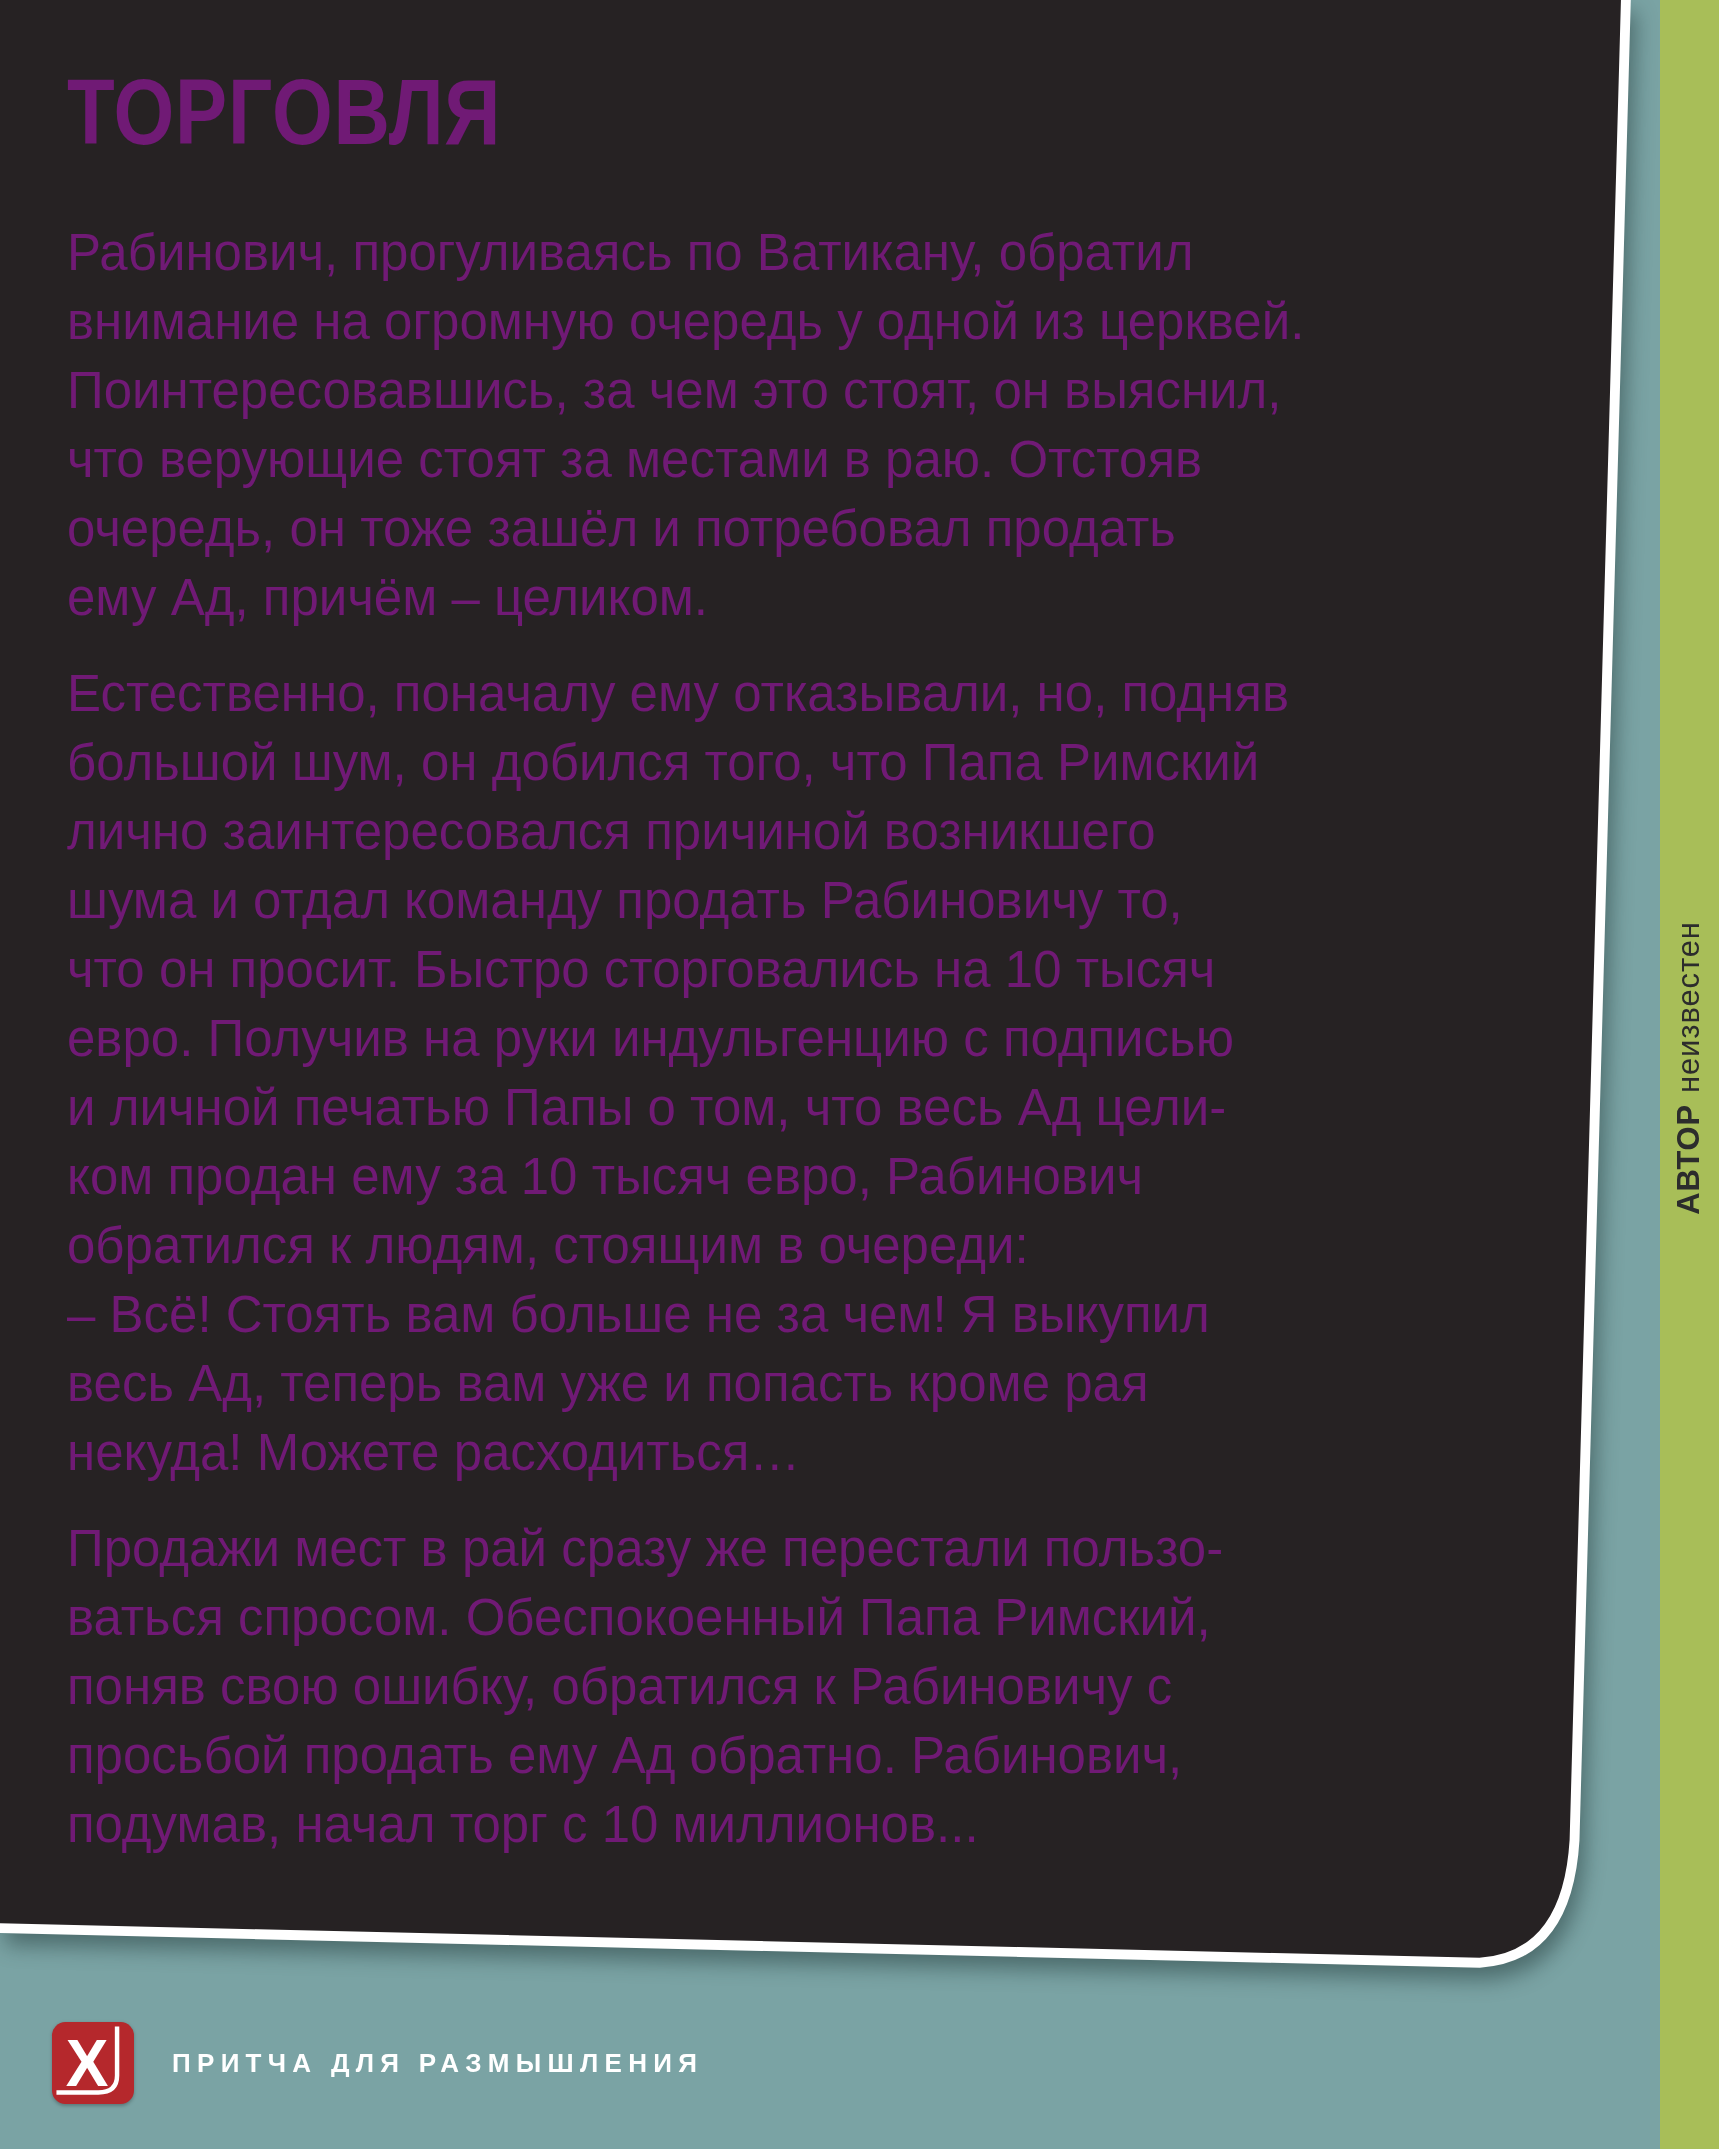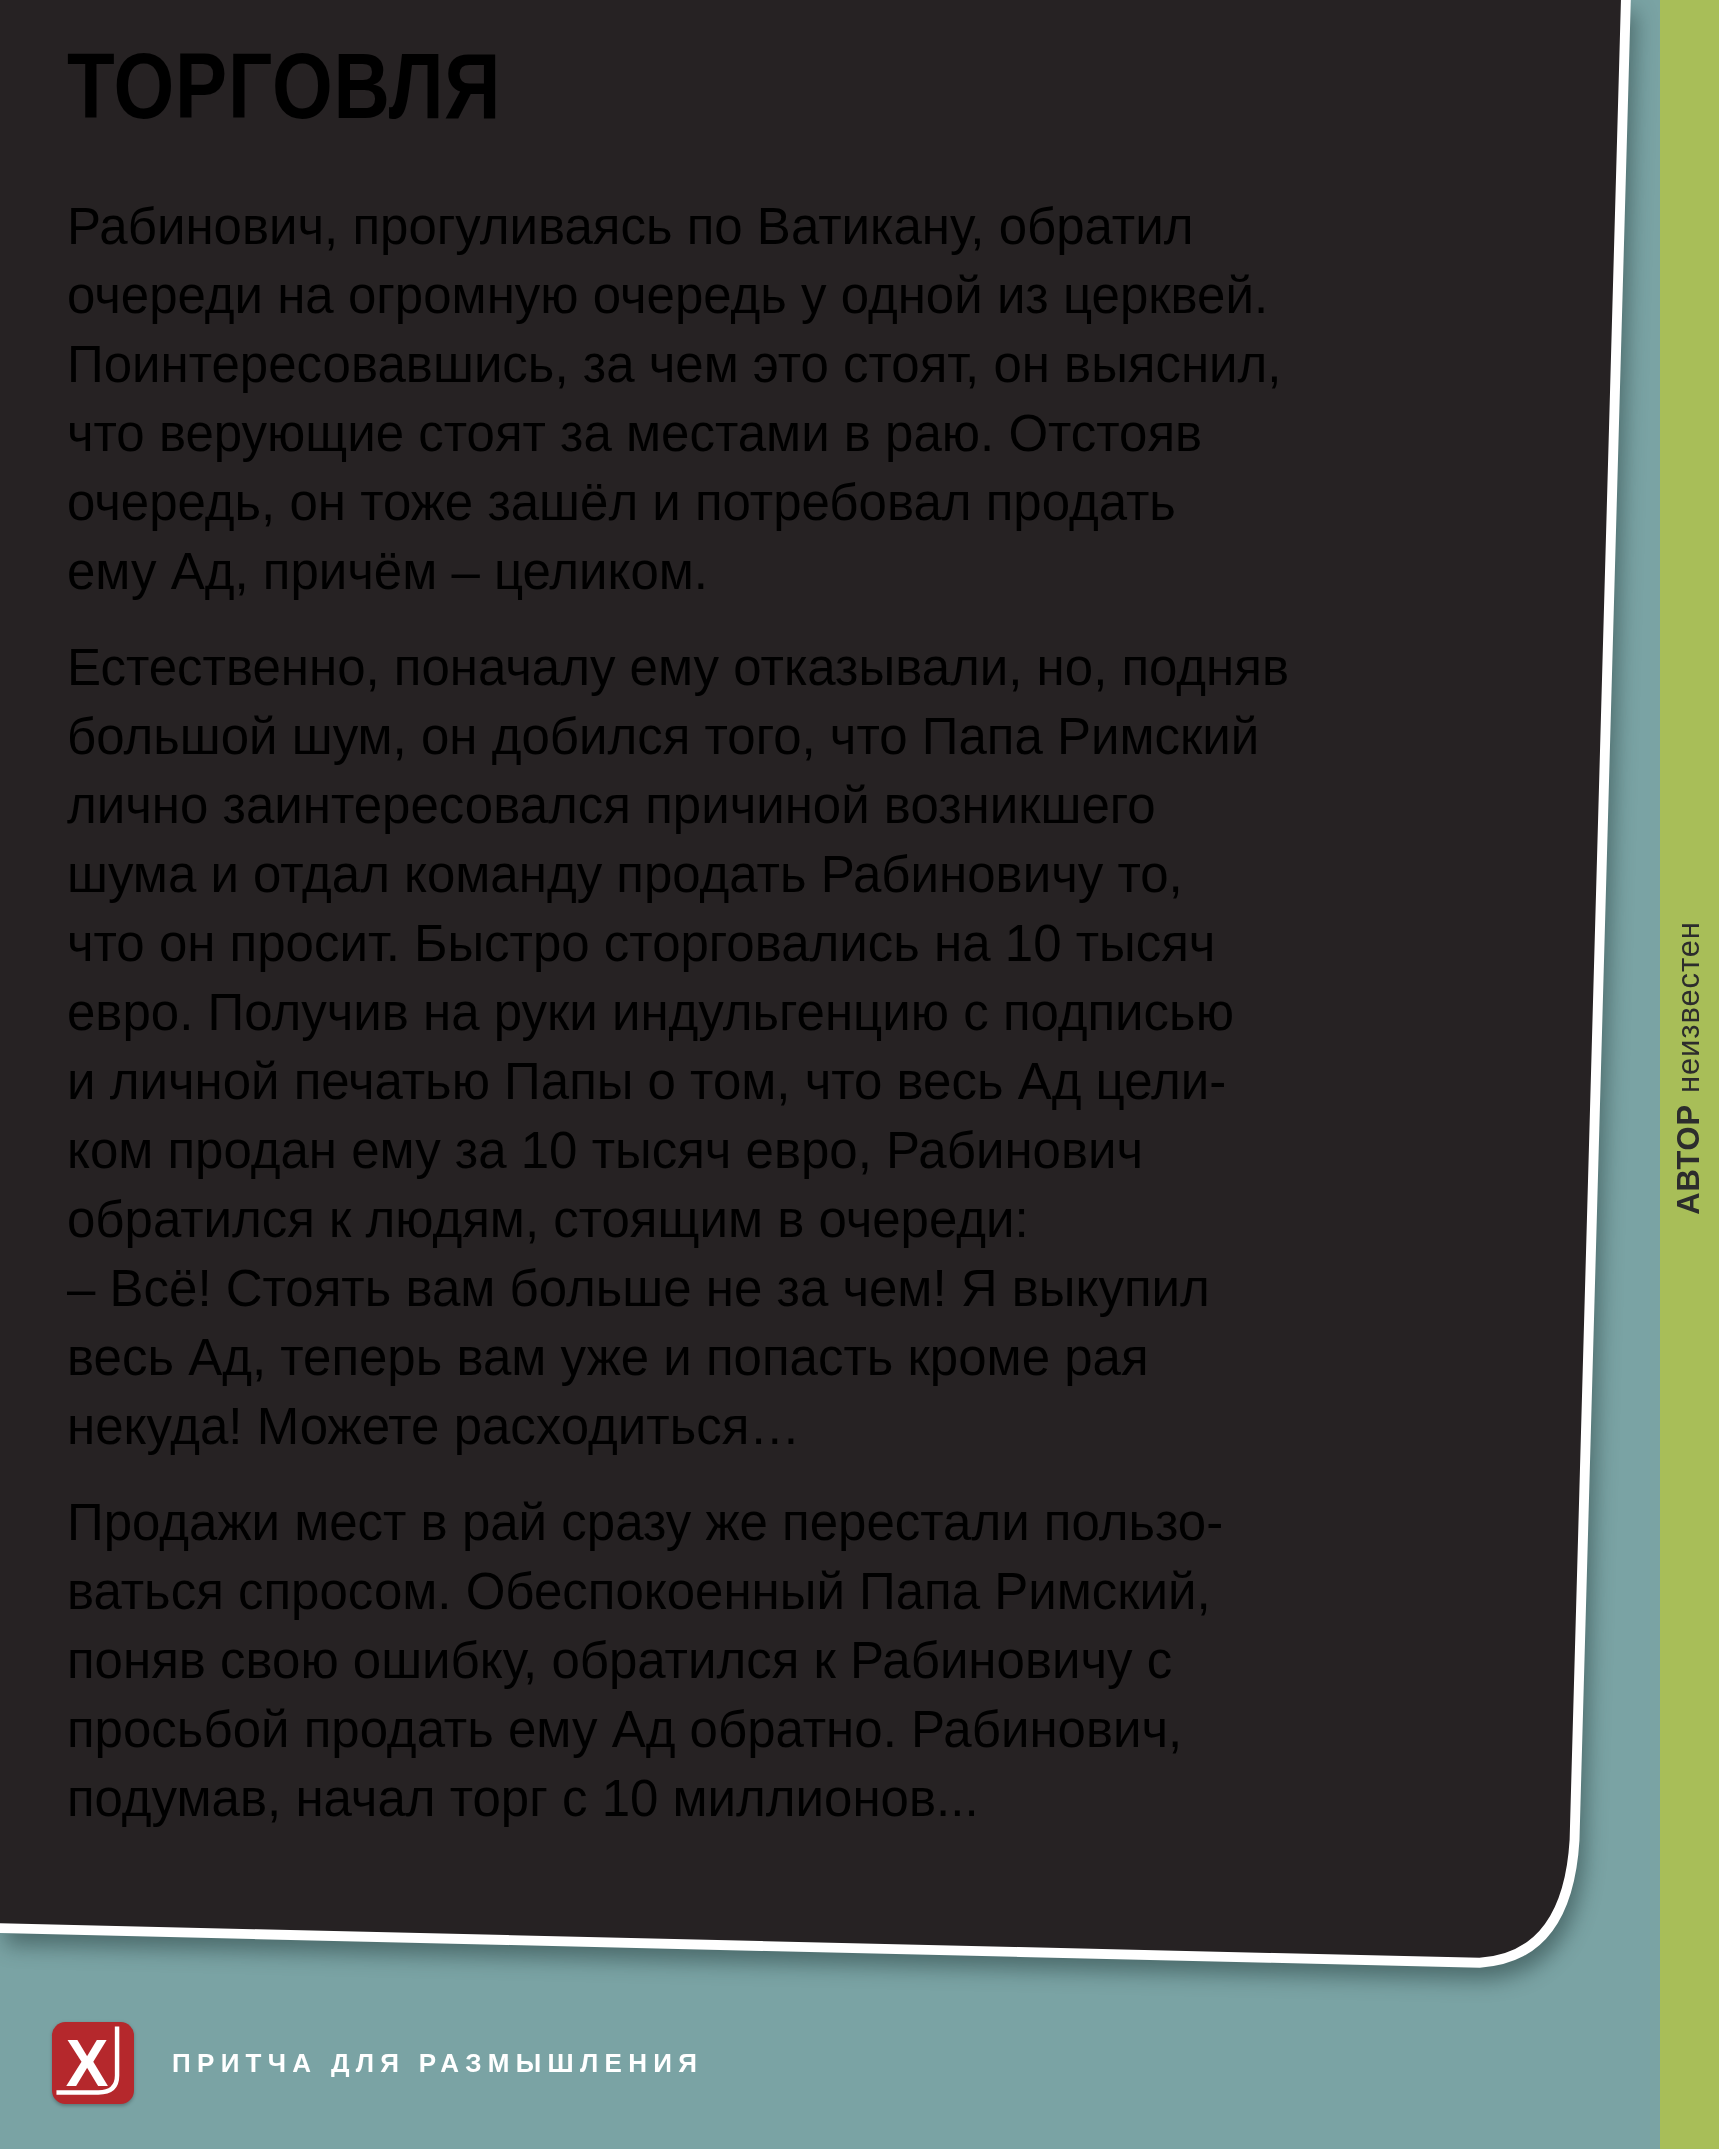--- a/index.html
+++ b/index.html
@@ -10,22 +10,22 @@
   }
   .side-stripe{
     position:absolute;top:0;right:0;width:60px;height:2149px;
     background:#a8be58;
   }
   .card-svg{
     position:absolute;top:0;left:0;width:1720px;height:2149px;
     filter:drop-shadow(5.4px 12.5px 10.7px rgba(20,40,40,.45));
   }
   .card-content{
-    position:absolute;top:38px;left:67px;width:1469px;z-index:2;
-    color:#000000;
+    position:absolute;top:64px;left:67px;width:1469px;z-index:2;
+    color:#701a75;
   }
   .story-title{
     margin:0 0 56px 0;
     font-size:93px;font-weight:bold;line-height:1.05;
     transform:scaleX(.84);transform-origin:left bottom;
     letter-spacing:0.9px;white-space:nowrap;
   }
   .story-paragraph{
     margin:0 0 27px 0;
     font-size:51px;line-height:69px;font-weight:normal;
@@ -64,21 +64,21 @@
 
 <div class="side-stripe"></div>
 
 <svg class="card-svg" viewBox="0 0 1920 2400" xmlns="http://www.w3.org/2000/svg" aria-hidden="true">
   <path d="M -60 -60 L 1817 -60 L 1758 2055 Q 1750 2186 1652 2192 L -60 2152 Z" fill="#262223" stroke="#ffffff" stroke-width="11" stroke-linejoin="round"></path>
 </svg>
 
 <div class="card-content">
   <h1 class="story-title">ТОРГОВЛЯ</h1>
   <p class="story-paragraph">Рабинович, прогуливаясь по Ватикану, обратил
-очереди на огромную очередь у одной из церквей.
+внимание на огромную очередь у одной из церквей.
 Поинтересовавшись, за чем это стоят, он выяснил,
 что верующие стоят за местами в раю. Отстояв
 очередь, он тоже зашёл и потребовал продать
 ему Ад, причём – целиком.</p>
   <p class="story-paragraph">Естественно, поначалу ему отказывали, но, подняв
 большой шум, он добился того, что Папа Римский
 лично заинтересовался причиной возникшего
 шума и отдал команду продать Рабиновичу то,
 что он просит. Быстро сторговались на 10 тысяч
 евро. Получив на руки индульгенцию с подписью

